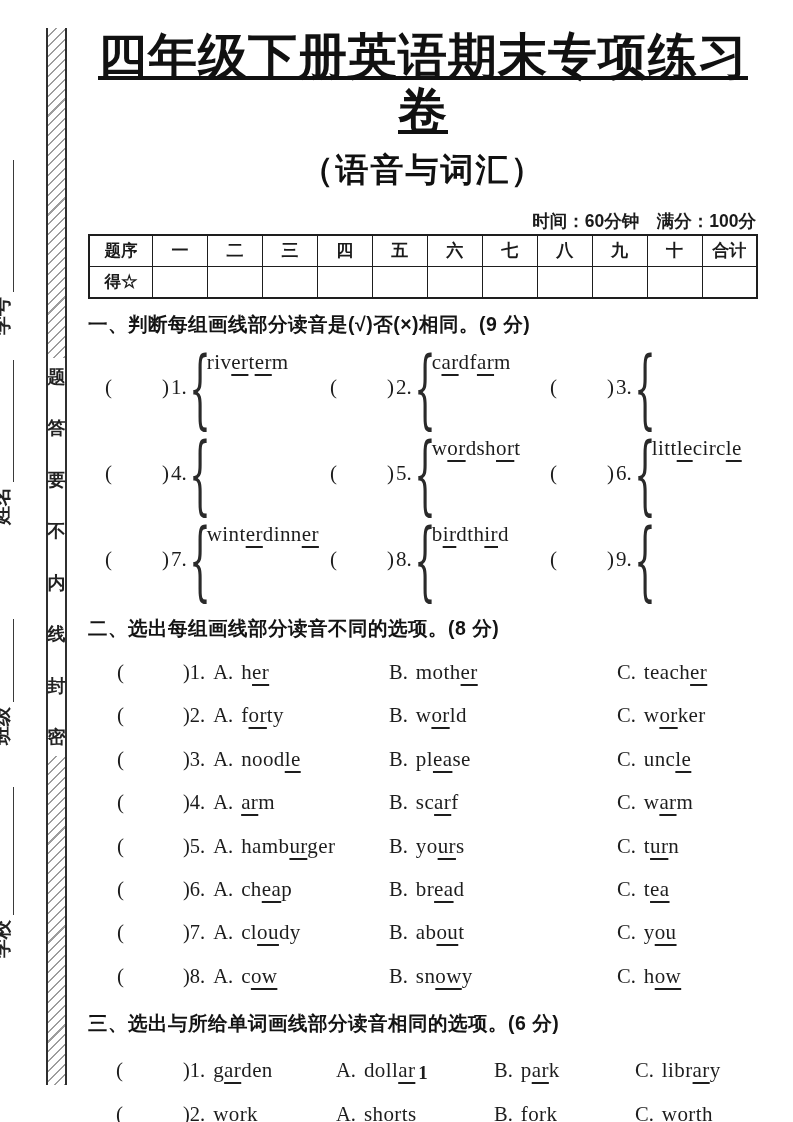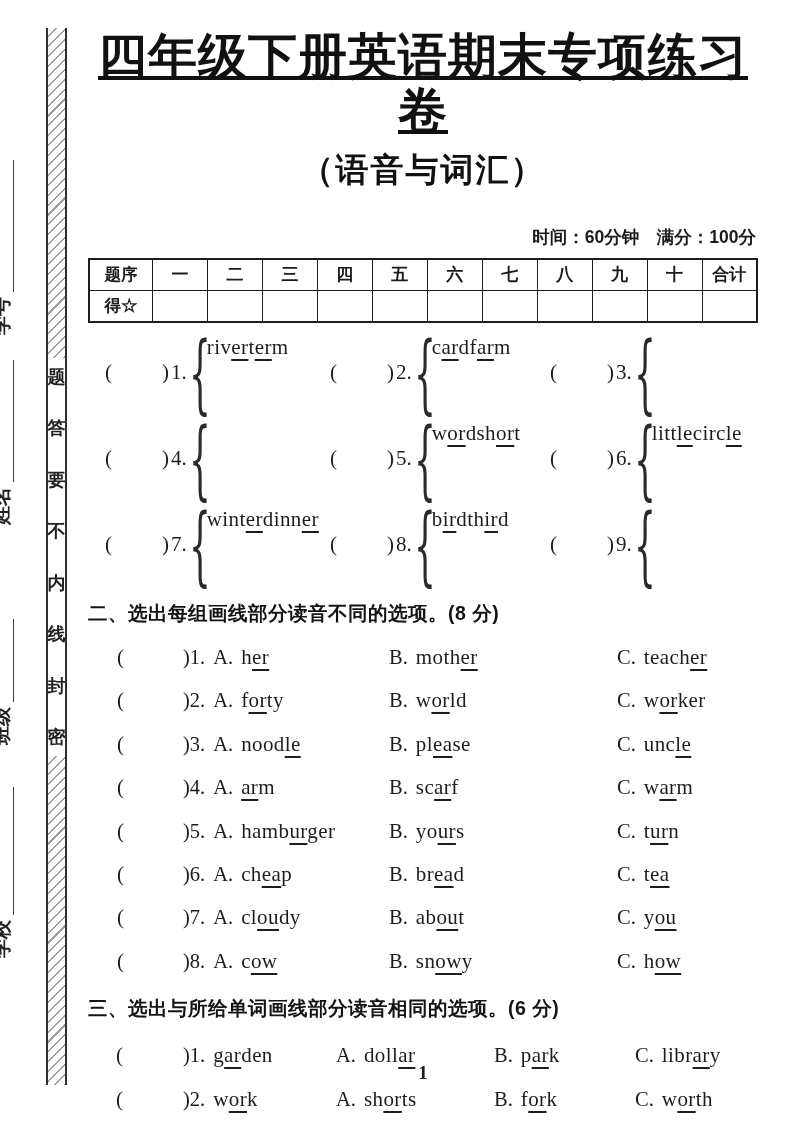--- a/index.html
+++ b/index.html
@@ -25,23 +25,23 @@
   .f1{top:309px;} .f1 .sf-inner{width:175px;}
   .f2{top:499px;} .f2 .sf-inner{width:165px;}
   .f3{top:719px;} .f3 .sf-inner{width:126px;}
   .f4{top:932px;} .f4 .sf-inner{width:171px;}
 
   
   .main{position:absolute;left:88px;top:0;width:670px;height:1122px;}
   .title{margin:30px 0 0;font-size:49px;font-weight:900;text-align:center;
          letter-spacing:1px;line-height:1.1;color:#111;text-decoration:underline;}
   .subtitle{margin:10px 0 12px;font-size:33px;font-weight:800;text-align:center;letter-spacing:2px;color:#111;}
-  .meta{margin-top:32px;text-align:right;font-size:17.5px;font-weight:700;padding-right:2px;}
-
-  table.score{margin-top:9px;width:100%;border-collapse:collapse;table-layout:fixed;
+  .meta{margin-top:16px;text-align:right;font-size:17.5px;font-weight:700;padding-right:2px;}
+
+  table.score{margin-top:1px;width:100%;border-collapse:collapse;table-layout:fixed;
               border:2.5px solid #1e1e1e;}
   table.score td{border:1.5px solid #1e1e1e;height:30px;text-align:center;
                  font-size:17px;font-weight:700;padding:0;}
   table.score td.head{width:62px;font-size:16.5px;}
 
   .sec-heading{margin:12px 0 0;font-size:19.5px;font-weight:800;letter-spacing:.5px;color:#141414;}
 
   
   #s1-grid{margin-top:7px;padding-left:17px;display:grid;
            grid-template-columns:225px 220px 1fr;grid-auto-rows:86px;}
@@ -153,20 +153,21 @@
             <td></td>
             <td></td>
             <td></td>
             <td></td>
             <td></td>
             <td></td>
           </tr>
       </tbody>
     </table>
 
+    <h3 class="sec-heading">一、判断每组画线部分读音是(√)否(×)相同。(9 分)</h3>
     <div id="s1-grid">
   <div class="s1-item">
     <span class="paren">
             <span class="op">(</span>
             <span class="gap"></span>
             <span class="cp">)</span>
             <span class="num">1.</span>
           </span>
     <span class="brace">{</span>
     <span class="pair">

